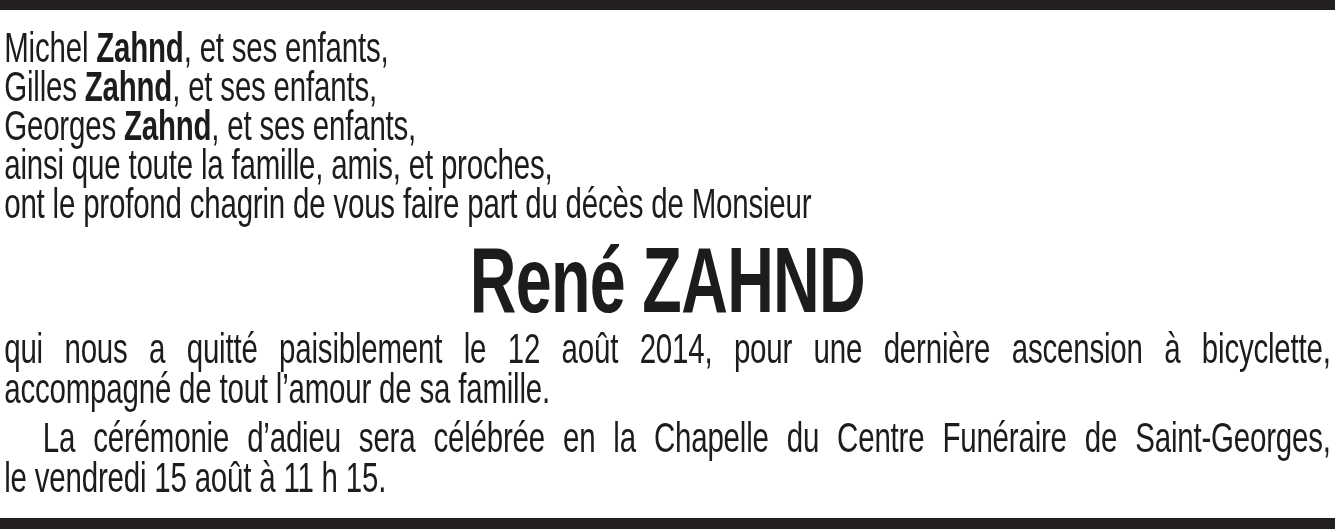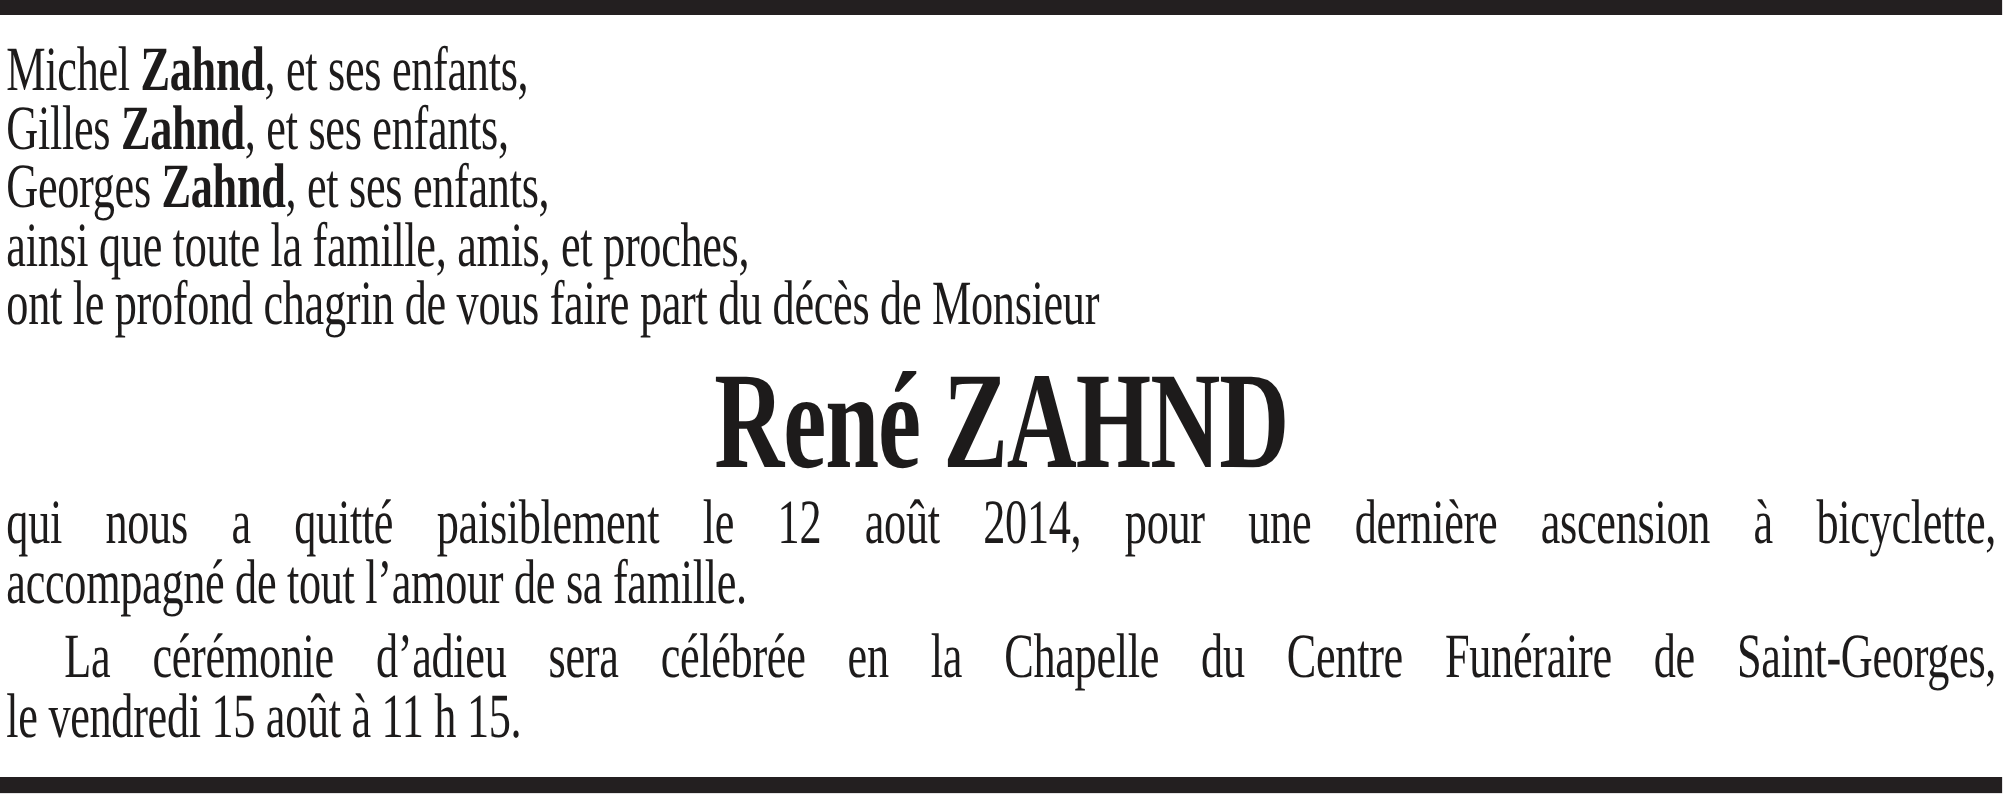--- a/index.html
+++ b/index.html
@@ -3,21 +3,21 @@
 <meta charset="utf-8">
 <style>
   html, body { margin: 0; padding: 0; background: #ffffff; }
 
   .page {
     position: relative;
     width: 1335px;
     height: 529px;
     background: var(--page-bg, #ffffff);
     overflow: hidden;
-    font-family: Liberation Serif, serif;
+    font-family: Liberation Sans, sans-serif;
     color: var(--text-color, #1d1b1b);
   }
 
   .rule {
     position: absolute;
     left: 0;
     width: 100%;
     background: var(--bar-color, #231f20);
   }
   .rule-top    { top: 0;    height: 10px; }

